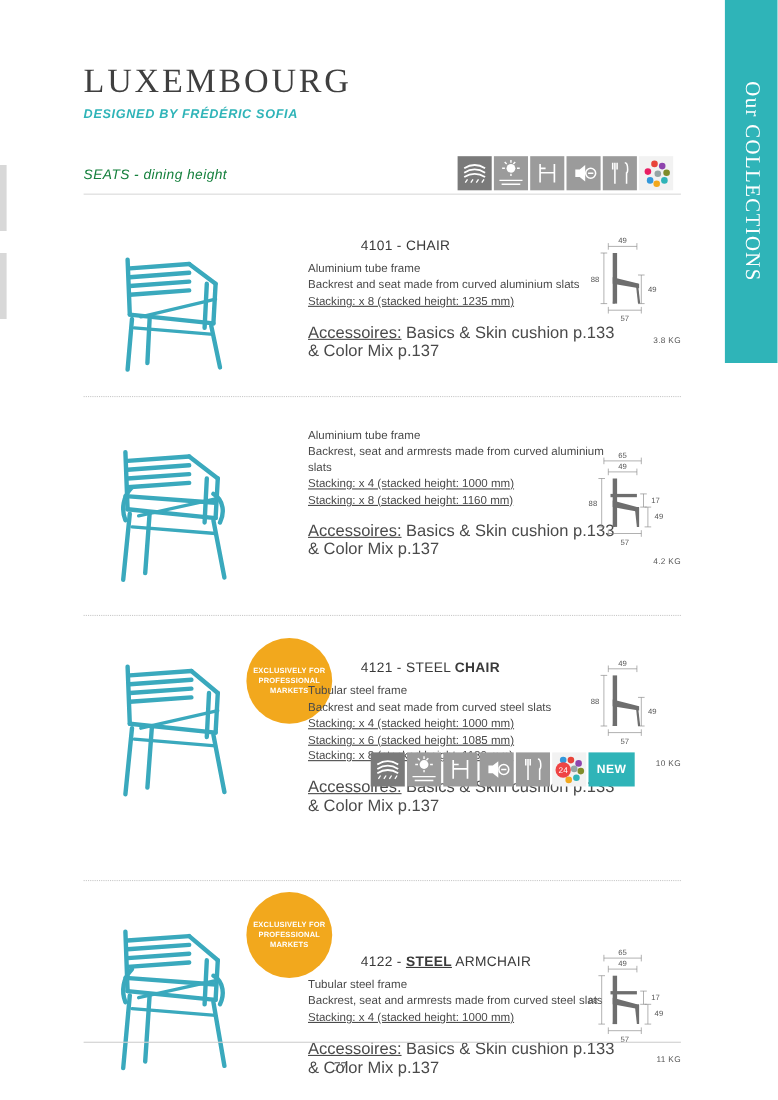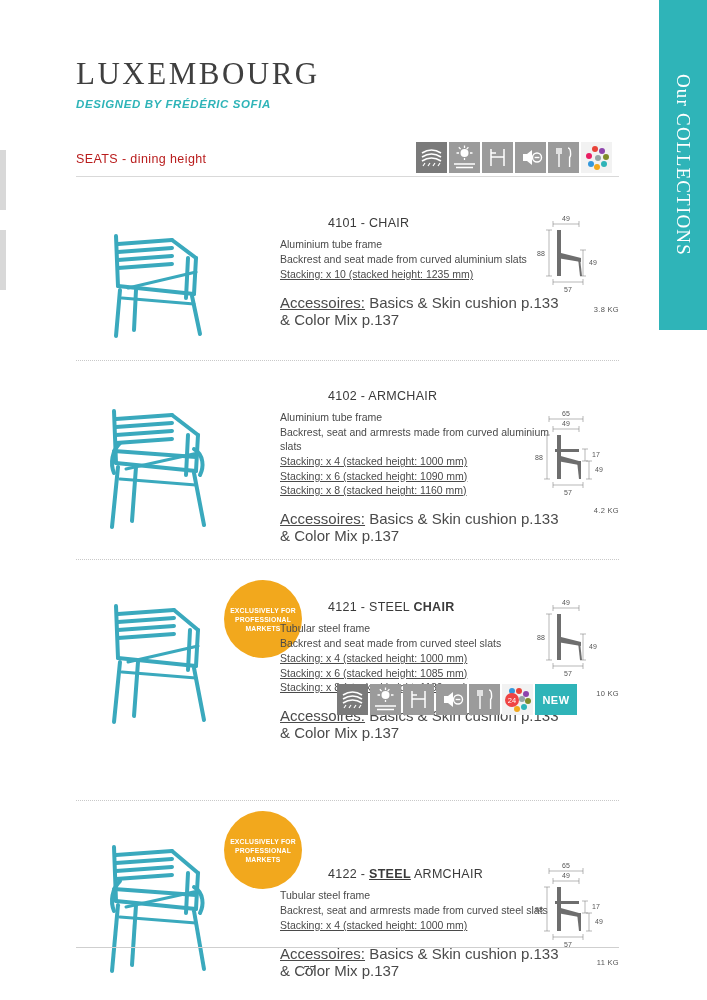--- a/index.html
+++ b/index.html
@@ -58,24 +58,24 @@
     color:#2fb4b8;
   }
 
   .section-head {
     margin-top:36px;
     position:relative;
     height:34px;
   }
   .section-head .sec-title {
     font-size:12.5px;
-    color:#b91c1c;
+    color:#15803d;
     letter-spacing:0.4px;
     position:absolute;
-    left:0; top:6px;
+    left:0; top:6px;font-style:italic;
   }
   .rule {
     position:absolute;
     left:0; right:0; top:30px;
     height:1px; background:#d9d9d9;
   }
 
   
   .picto-strip {
     position:absolute;
@@ -310,21 +310,21 @@
           <path d="M52 90 L120 74"></path>
           <path d="M46 100 L118 106"></path>
         </g>
       </svg>
     </div>
 
     <div class="info">
       <div class="pname"><span>4101 - </span><b></b><span>CHAIR</span></div>
       <div class="pdesc">Aluminium tube frame</div>
       <div class="pdesc">Backrest and seat made from curved aluminium slats</div>
-      <div class="stack"><u>Stacking: x 10 (stacked height: 1235 mm)</u></div>
+      <div class="stack"><u>Stacking: x 8 (stacked height: 1235 mm)</u></div>
       <div class="acc"><u>Accessoires:</u><span> Basics &amp; Skin cushion p.133 &amp; Color Mix p.137</span></div>
     </div>
 
     <div class="tech">
       <svg width="96" height="86" viewBox="0 0 96 86">
         <g stroke="#888" stroke-width="0.6" fill="none">
           <path d="M30 12 h26"></path>
             <path d="M30 9 v6 M56 9 v6"></path>
           <path d="M26 18 v46"></path>
             <path d="M23 18 h6 M23 64 h6"></path>
@@ -371,25 +371,23 @@
           <path d="M38 74 L120 80"></path>
         </g>
         <g stroke="#3aa9bd" stroke-width="3" fill="none" stroke-linecap="round">
           <path d="M50 92 L122 76"></path>
           <path d="M44 102 L120 108"></path>
         </g>
       </svg>
     </div>
 
     <div class="info" style="top:12px;">
-      <div class="pname"><span>4102 - </span><b></b><span>ARMCHAIR</span></div>
       <div class="pdesc">Aluminium tube frame</div>
       <div class="pdesc">Backrest, seat and armrests made from curved aluminium slats</div>
       <div class="stack"><u>Stacking: x 4 (stacked height: 1000 mm)</u></div>
-      <div class="stack"><u>Stacking: x 6 (stacked height: 1090 mm)</u></div>
       <div class="stack"><u>Stacking: x 8 (stacked height: 1160 mm)</u></div>
       <div class="acc"><u>Accessoires:</u><span> Basics &amp; Skin cushion p.133 &amp; Color Mix p.137</span></div>
     </div>
 
     <div class="tech" style="top:32px;">
       <svg width="96" height="90" viewBox="0 0 96 90">
         <g stroke="#888" stroke-width="0.6" fill="none">
           <path d="M26 10 h34"></path>
             <path d="M26 7 v6 M60 7 v6"></path>
           <path d="M30 20 h26"></path>

